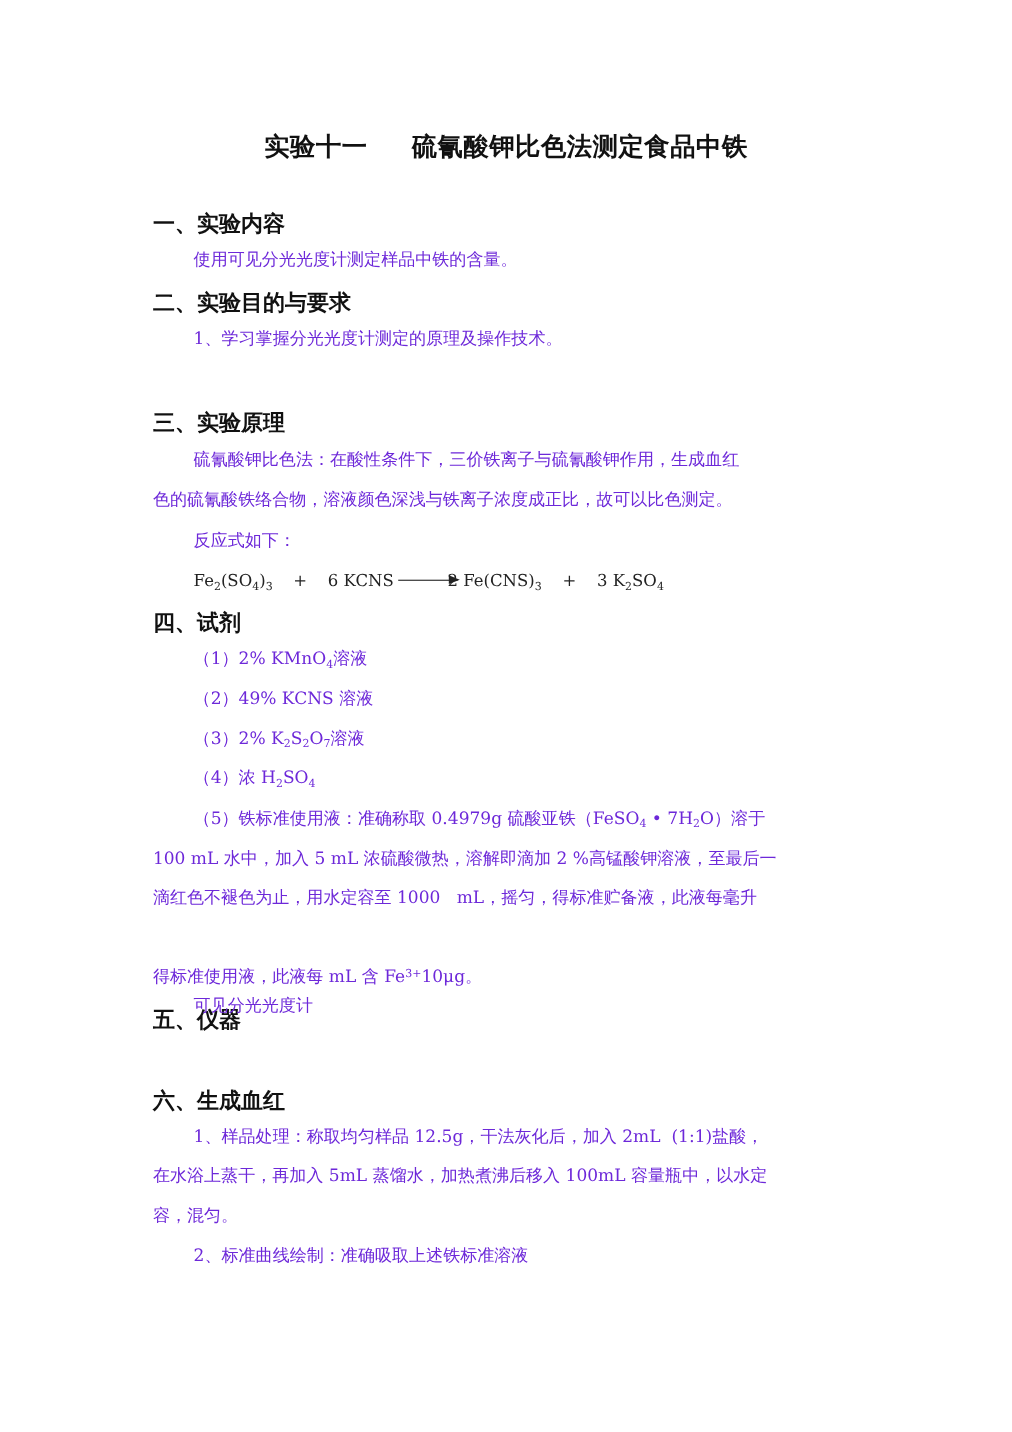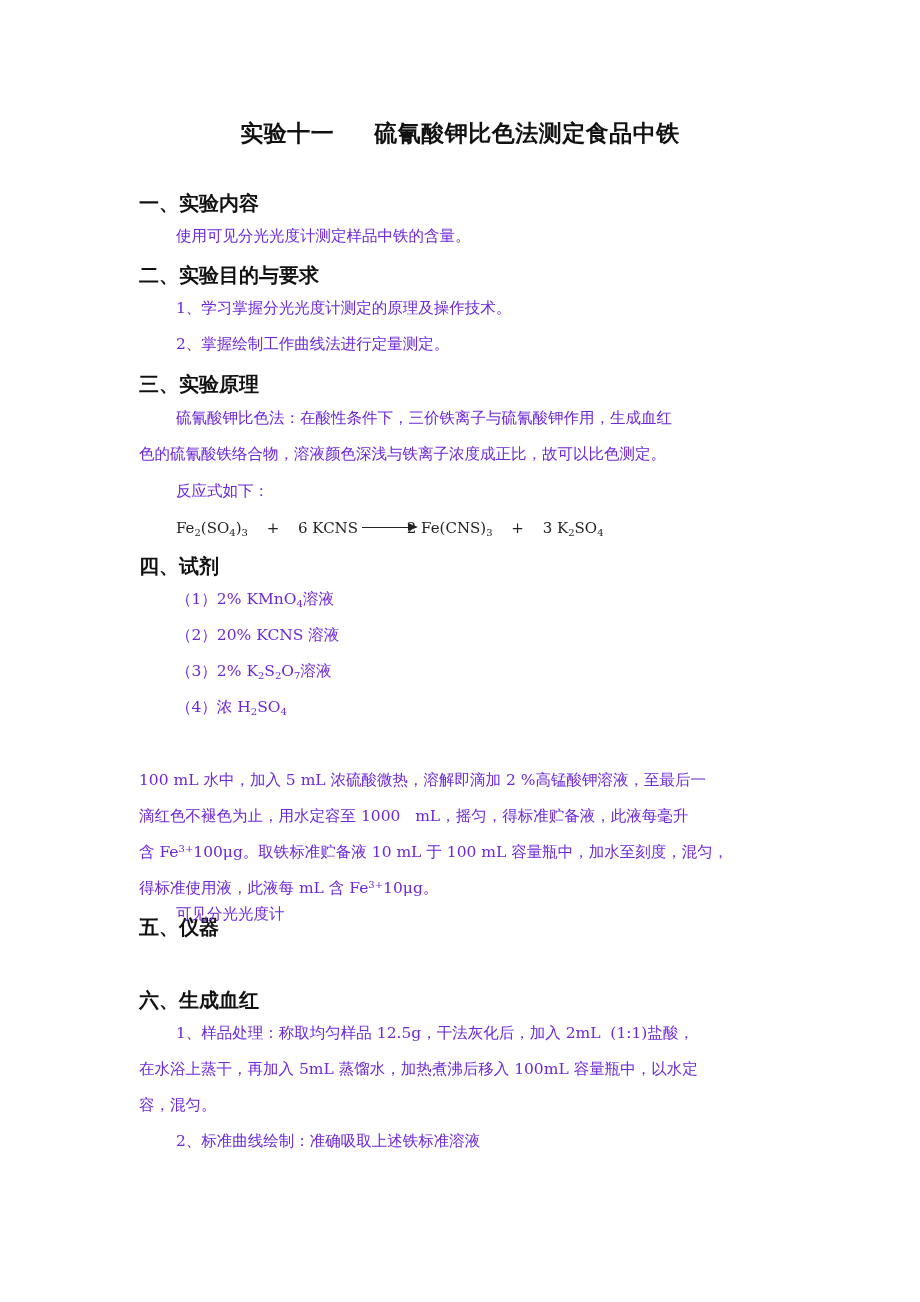--- a/index.html
+++ b/index.html
@@ -30,46 +30,45 @@
 
   <div class="title">
     <span>实验十一</span><span class="gap"></span><span>硫氰酸钾比色法测定食品中铁</span>
   </div>
 
   <div class="h" style="top:190px">一、实验内容</div>
   <div class="p" style="top:226px">使用可见分光光度计测定样品中铁的含量。</div>
 
   <div class="h" style="top:262px">二、实验目的与要求</div>
   <div class="p" style="top:298px">1、学习掌握分光光度计测定的原理及操作技术。</div>
-  <div class="p" style="top:334px">2、掌握绘制工作曲线法进行定量测定。</div>
 
   <div class="h" style="top:371px">三、实验原理</div>
   <div class="p" style="top:408px">硫氰酸钾比色法：在酸性条件下，三价铁离子与硫氰酸钾作用，生成血红</div>
   <div class="p full" style="top:444px">色的硫氰酸铁络合物，溶液颜色深浅与铁离子浓度成正比，故可以比色测定。</div>
   <div class="p" style="top:481px">反应式如下：</div>
 
   <div class="eq">
     <span>Fe<sub>2</sub>(SO<sub>4</sub>)<sub>3</sub></span>
     <span style="margin-left:14px">+</span>
     <span style="margin-left:14px">6 KCNS</span>
     <span style="margin-left:44px">2 Fe(CNS)<sub>3</sub></span>
     <span style="margin-left:14px">+</span>
     <span style="margin-left:14px">3 K<sub>2</sub>SO<sub>4</sub></span>
   </div>
   <div class="arrow"></div>
 
   <div class="h" style="top:553px">四、试剂</div>
   <div class="p" style="top:589px"><span>（1）2% KMnO</span><sub>4</sub><span>溶液</span></div>
-  <div class="p" style="top:625px"><span>（2）20% KCNS 溶液</span></div>
+  <div class="p" style="top:625px"><span>（2）49% KCNS 溶液</span></div>
   <div class="p" style="top:661px"><span>（3）2% K</span><sub>2</sub><span>S</span><sub>2</sub><span>O</span><sub>7</sub><span>溶液</span></div>
   <div class="p" style="top:697px"><span>（4）浓 H</span><sub>2</sub><span>SO</span><sub>4</sub></div>
 
+  <div class="p" style="top:734px; width:606px"><span>（5）铁标准使用液：准确称取 0.4979g 硫酸亚铁（FeSO</span><sub>4</sub><span style="white-space:pre"> • 7H</span><sub>2</sub><span>O）溶于</span></div>
   <div class="p full" style="top:770px">100 mL 水中，加入 5 mL 浓硫酸微热，溶解即滴加 2 %高锰酸钾溶液，至最后一</div>
   <div class="p full" style="top:806px; white-space:pre">滴红色不褪色为止，用水定容至 1000   mL，摇匀，得标准贮备液，此液每毫升</div>
-  <div class="p full" style="top:842px"><span>含 Fe</span><sup>3+</sup><span>100μg。取铁标准贮备液 10 mL 于 100 mL 容量瓶中，加水至刻度，混匀，</span></div>
   <div class="p full" style="top:878px"><span>得标准使用液，此液每 mL 含 Fe</span><sup>3+</sup><span>10μg。</span></div>
 
   <div class="h" style="top:914px">五、仪器</div>
   <div class="p" style="top:904px">可见分光光度计</div>
 
   <div class="h" style="top:987px">六、生成血红</div>
   <div class="p" style="top:1023px; white-space:pre">1、样品处理：称取均匀样品 12.5g，干法灰化后，加入 2mL  (1:1)盐酸，</div>
   <div class="p full" style="top:1059px">在水浴上蒸干，再加入 5mL 蒸馏水，加热煮沸后移入 100mL 容量瓶中，以水定</div>
   <div class="p full" style="top:1095px">容，混匀。</div>
   <div class="p" style="top:1131px">2、标准曲线绘制：准确吸取上述铁标准溶液</div>

